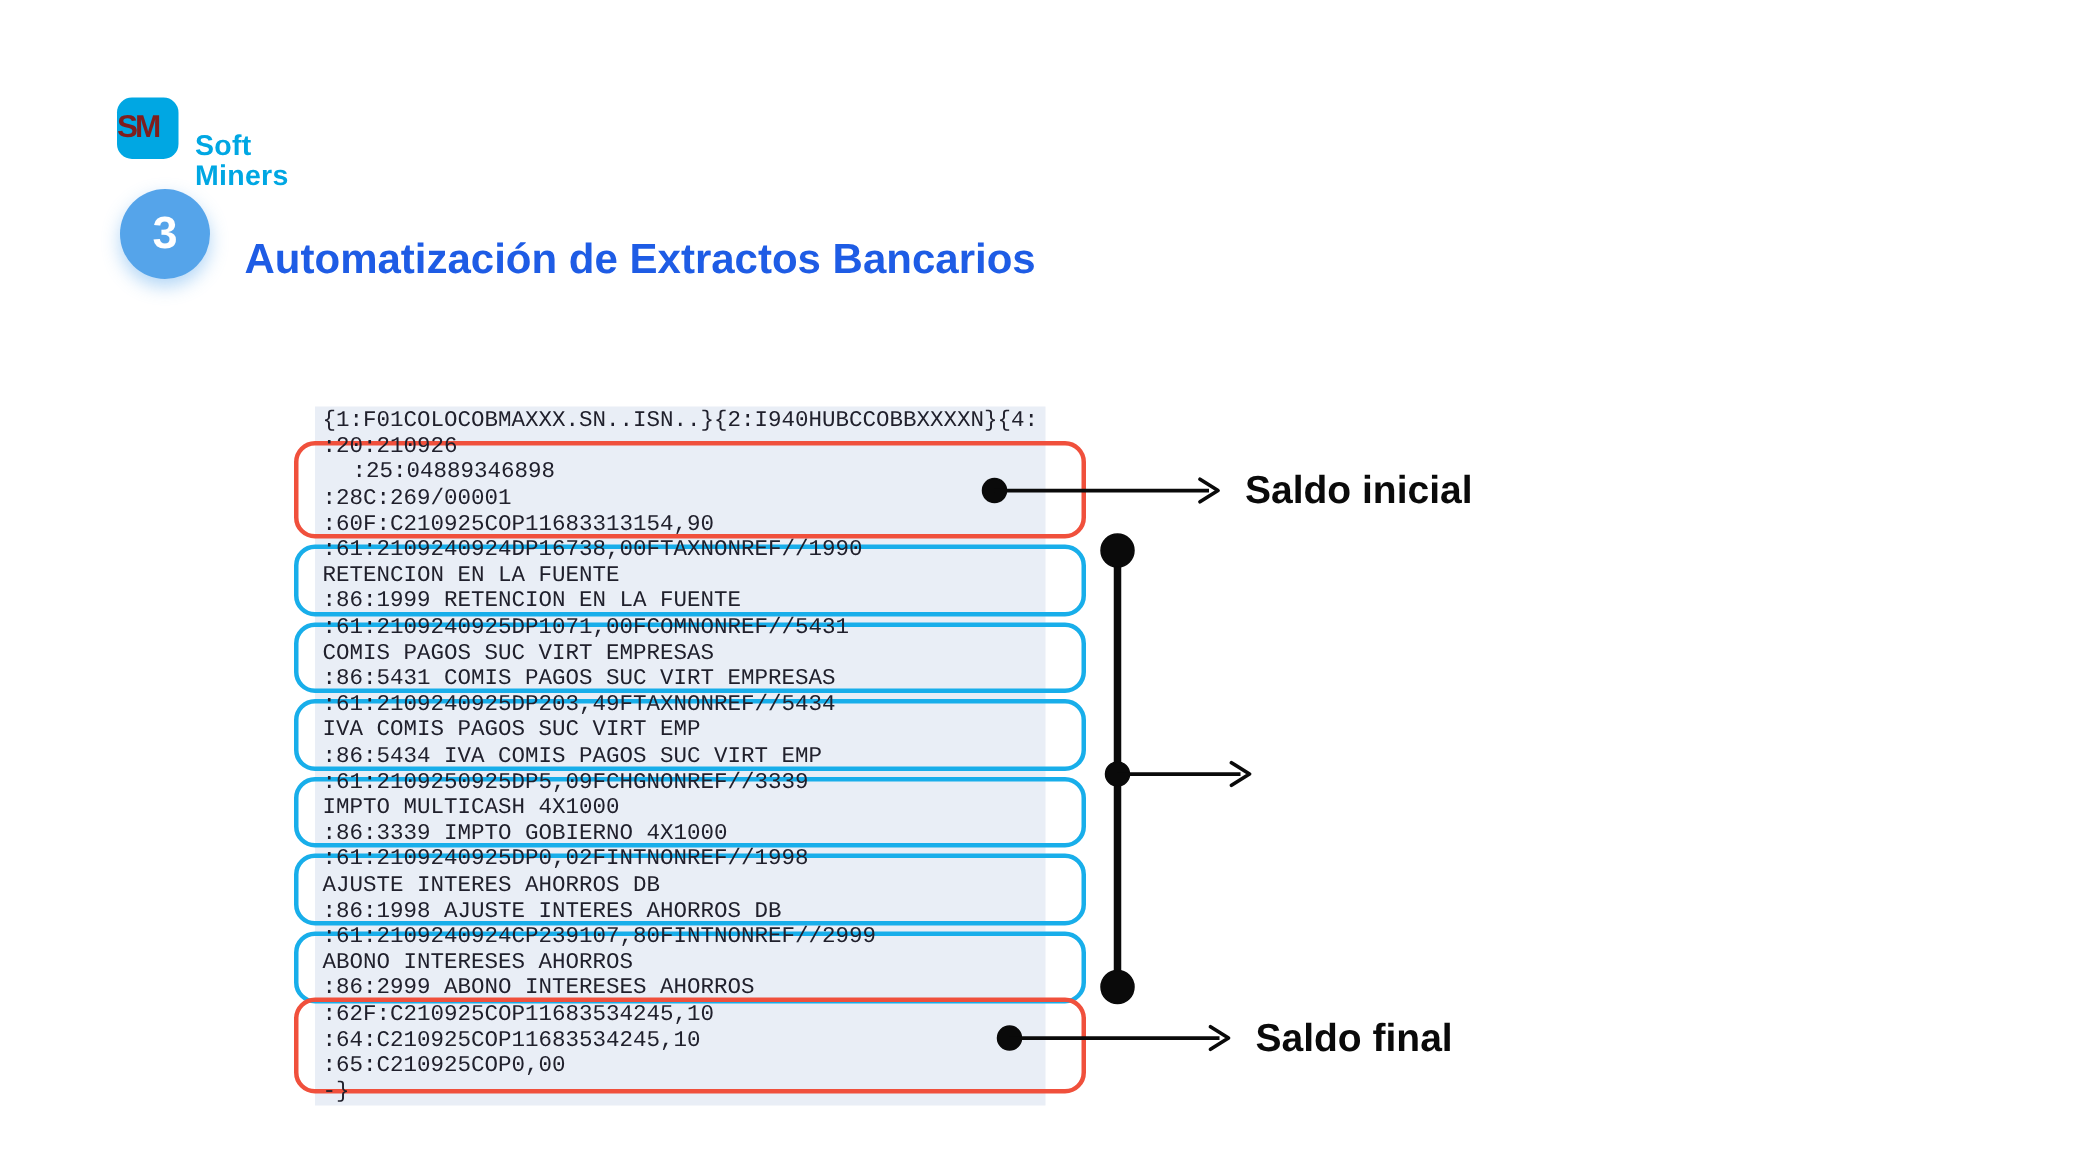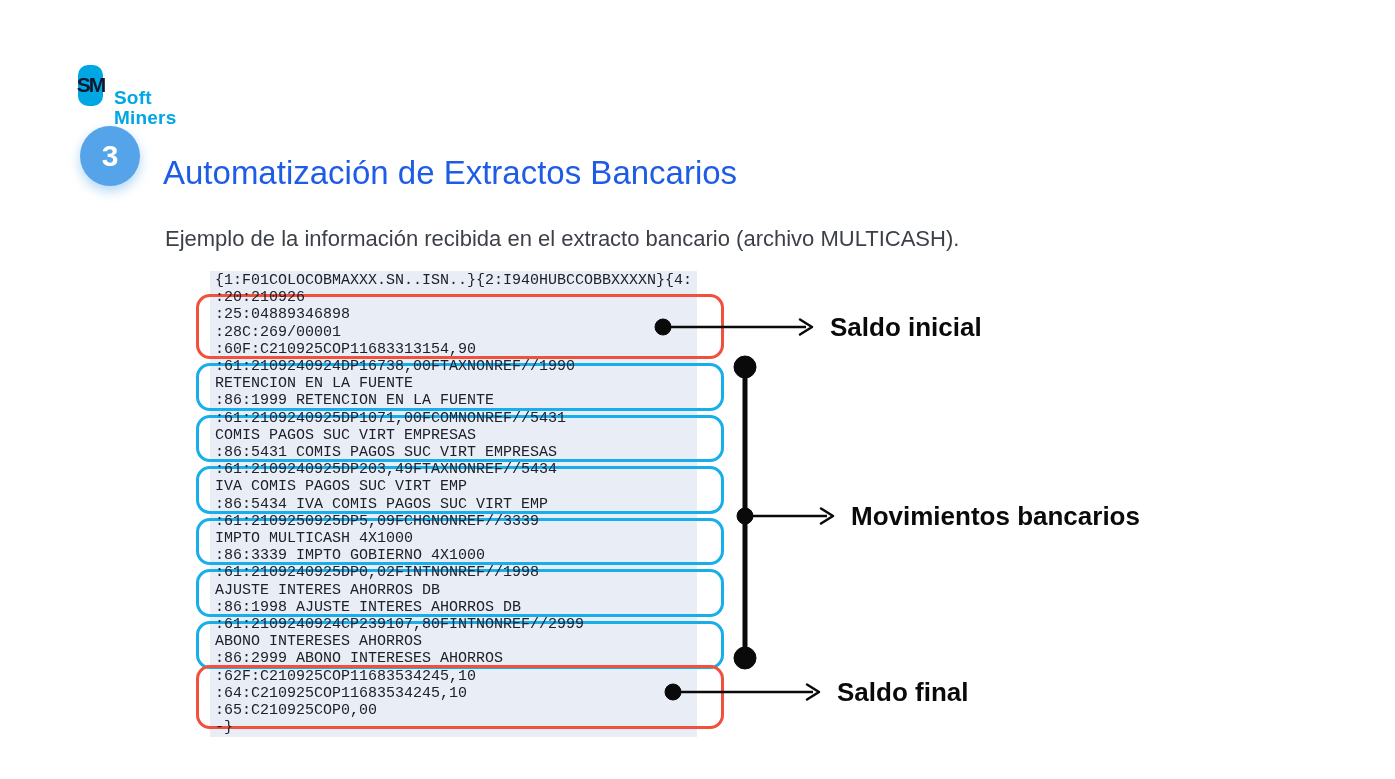--- a/index.html
+++ b/index.html
@@ -13,31 +13,31 @@
     --ink:#3c4148;
     --black:#0a0a0a;
   }
   *{margin:0;padding:0;box-sizing:border-box;}
   html,body{background:#fff;}
   body{font-family:"Liberation Sans",sans-serif;}
   .stage{position:relative;width:1395px;height:779px;background:#ffffff;overflow:hidden;}
 
   
   .brand{position:absolute;left:78px;top:42px;display:flex;align-items:center;gap:11px;}
-  .brand-icon{width:25px;height:41px;border-radius:10px;background:var(--brand);
-    display:flex;align-items:center;justify-content:center;color:#0f172a;
+  .brand-icon{width:41px;height:41px;border-radius:10px;background:var(--brand);
+    display:flex;align-items:center;justify-content:flex-start;color:#7f1d1d;
     font-weight:bold;font-size:21px;letter-spacing:-2px;}
   .brand-text{color:var(--brand);font-weight:bold;font-size:19px;line-height:20px;letter-spacing:0.2px;margin-top:46px;}
 
   
   .step-circle{position:absolute;left:80px;top:126px;width:60px;height:60px;border-radius:50%;
     background:var(--circle);display:flex;align-items:center;justify-content:center;
     color:#fff;font-weight:bold;font-size:30px;box-shadow:0 5px 12px rgba(85,164,234,.45);}
   .title{position:absolute;left:163px;top:121px;font-size:30px;font-weight:400;color:var(--ink);line-height:36px;}
-  .subtitle{position:absolute;left:163px;top:157px;font-size:33px;font-weight:400;color:var(--accent-blue);line-height:32px;}
+  .subtitle{position:absolute;left:163px;top:157px;font-size:28px;font-weight:700;color:var(--accent-blue);line-height:32px;}
   .description{position:absolute;left:165px;top:226px;font-size:22px;font-weight:400;color:var(--ink);}
 
   
   .panel-bg{position:absolute;left:210px;top:271px;width:487px;height:466px;background:var(--panel-bg);z-index:1;}
   #box-layer .hl-box{position:absolute;left:196px;width:528px;border-radius:14px;border:3px solid;z-index:2;}
   #box-layer .hl-box.red{border-color:var(--red);}
   #box-layer .hl-box.blue{border-color:var(--blue);}
   #code-layer .code-line{position:absolute;left:215px;height:17.2px;z-index:3;
     font-family:"Liberation Mono","DejaVu Sans Mono",monospace;font-size:15px;line-height:17.2px;
     color:var(--code-color);white-space:pre;}
@@ -63,37 +63,36 @@
     <div class="brand-text">
       <div>Soft</div>
       <div>Miners</div>
     </div>
   </header>
 
   <div class="step-circle">
     <span>3</span>
   </div>
   <h2 class="subtitle">Automatización de Extractos Bancarios</h2>
-  <p class="description">Ejemplo de la información recibida en el extracto bancario (archivo MULTICASH).</p>
 
   <div class="panel-bg"></div>
   <div id="box-layer">
       <div class="hl-box red" style="top: 294.2px; height: 64.8px;"></div>
       <div class="hl-box blue" style="top: 363px; height: 47.6px;"></div>
       <div class="hl-box blue" style="top: 414.6px; height: 47.6px;"></div>
       <div class="hl-box blue" style="top: 466.2px; height: 47.6px;"></div>
       <div class="hl-box blue" style="top: 517.8px; height: 47.6px;"></div>
       <div class="hl-box blue" style="top: 569.4px; height: 47.6px;"></div>
       <div class="hl-box blue" style="top: 621px; height: 47.6px;"></div>
       <div class="hl-box red" style="top: 664.6px; height: 64.8px;"></div>
     </div>
   <div id="code-layer">
       <div class="code-line" style="top: 272px;">{1:F01COLOCOBMAXXX.SN..ISN..}{2:I940HUBCCOBBXXXXN}{4:</div>
       <div class="code-line" style="top: 289.2px;">:20:210926</div>
-      <div class="code-line" style="top: 306.4px;">:25:04889346898</div>
+      <div class="code-line" style="top: 306.4px; margin-left: 20px;">:25:04889346898</div>
       <div class="code-line" style="top: 323.6px;">:28C:269/00001</div>
       <div class="code-line" style="top: 340.8px;">:60F:C210925COP11683313154,90</div>
       <div class="code-line" style="top: 358px;">:61:2109240924DP16738,00FTAXNONREF//1990</div>
       <div class="code-line" style="top: 375.2px;">RETENCION EN LA FUENTE</div>
       <div class="code-line" style="top: 392.4px;">:86:1999 RETENCION EN LA FUENTE</div>
       <div class="code-line" style="top: 409.6px;">:61:2109240925DP1071,00FCOMNONREF//5431</div>
       <div class="code-line" style="top: 426.8px;">COMIS PAGOS SUC VIRT EMPRESAS</div>
       <div class="code-line" style="top: 444px;">:86:5431 COMIS PAGOS SUC VIRT EMPRESAS</div>
       <div class="code-line" style="top: 461.2px;">:61:2109240925DP203,49FTAXNONREF//5434</div>
       <div class="code-line" style="top: 478.4px;">IVA COMIS PAGOS SUC VIRT EMP</div>
@@ -128,16 +127,15 @@
       <path d="M821,508.5 L833,516 L821,523.5" fill="none" stroke-width="2.5" stroke-linecap="round" stroke-linejoin="round"></path>
     </g>
     <g stroke="#0a0a0a" fill="#0a0a0a">
       <circle cx="673" cy="692" r="8"></circle>
       <line x1="673" y1="692" x2="813" y2="692" stroke-width="2.5"></line>
       <path d="M807,684.5 L819,692 L807,699.5" fill="none" stroke-width="2.5" stroke-linecap="round" stroke-linejoin="round"></path>
     </g>
   </svg>
 
   <div class="ann" id="ann-inicial">Saldo inicial</div>
-  <div class="ann" id="ann-mov">Movimientos bancarios</div>
   <div class="ann" id="ann-final">Saldo final</div>
 
 </div>
 
 </body></html>

